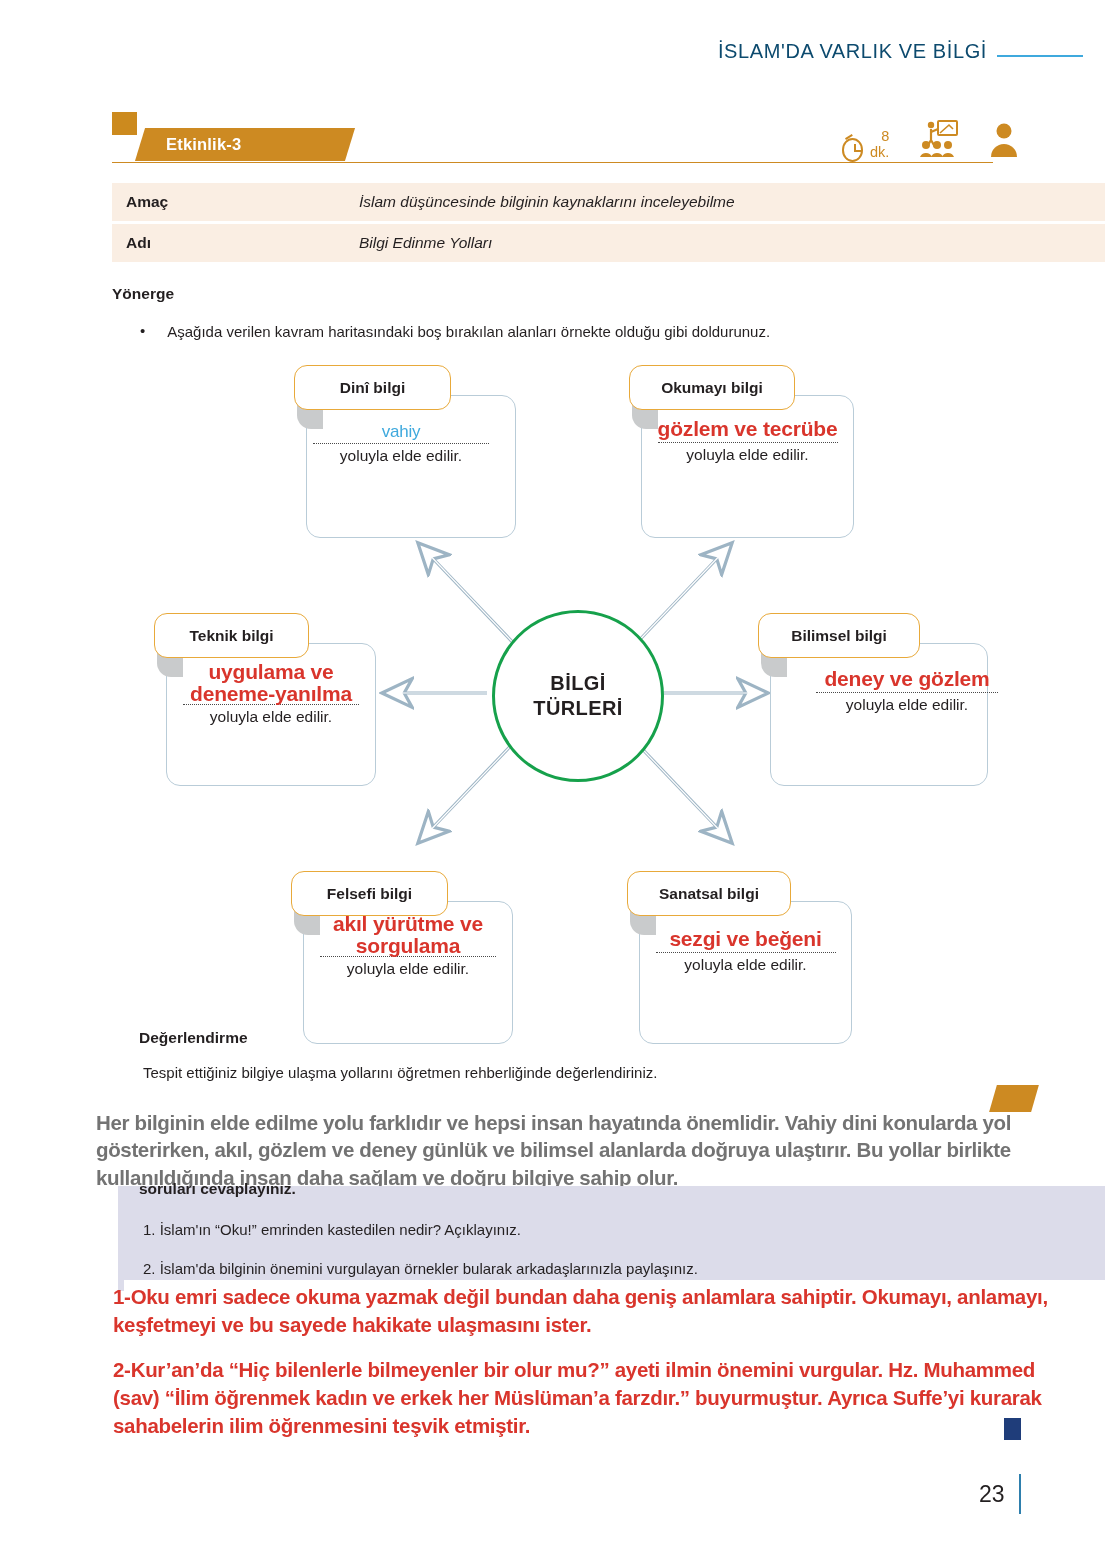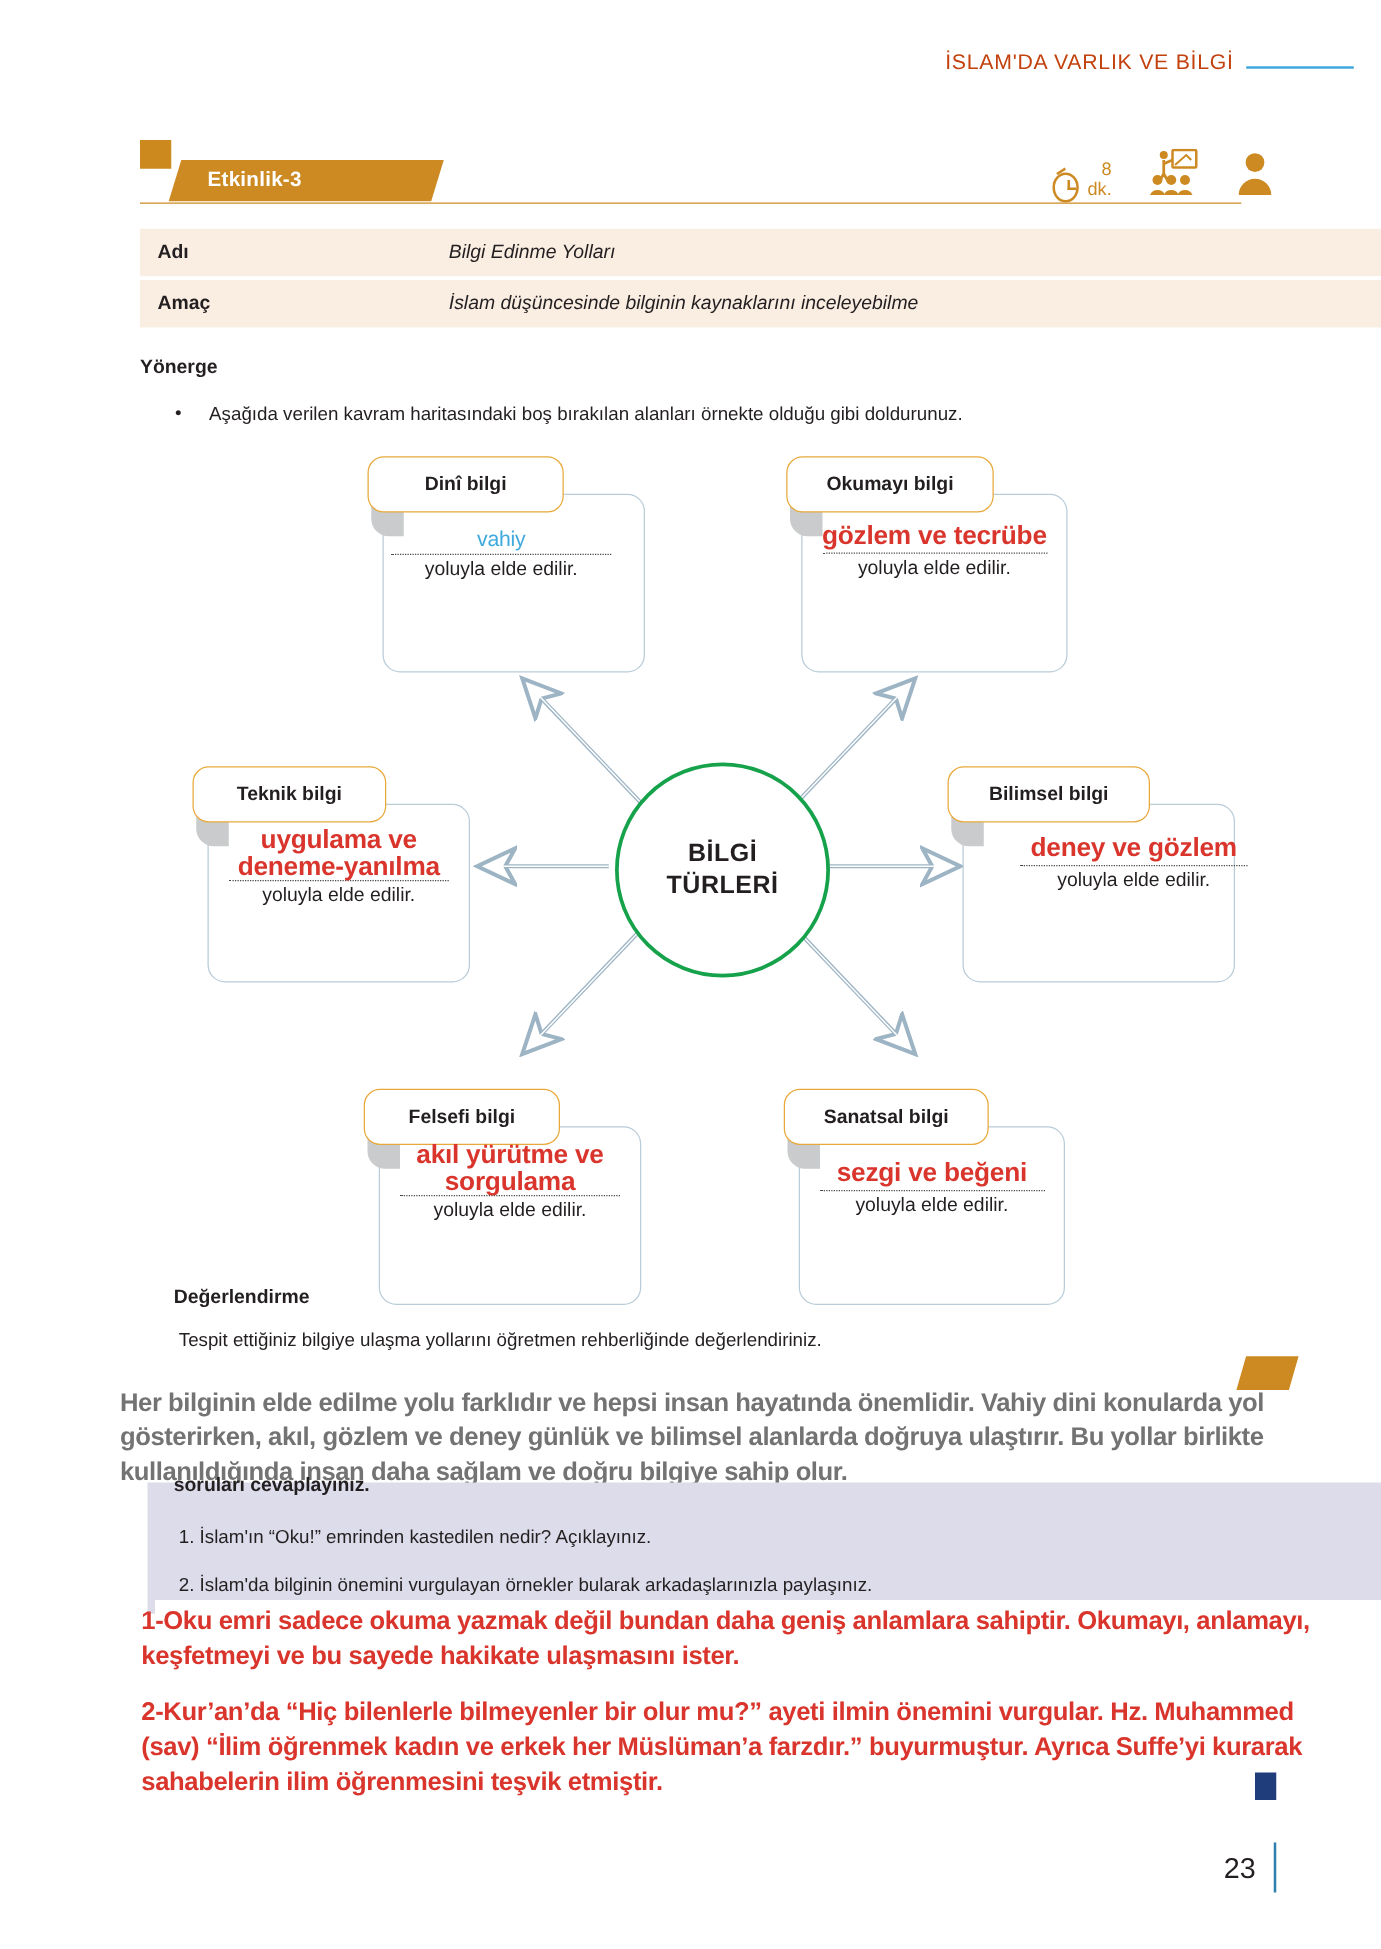--- a/index.html
+++ b/index.html
@@ -19,23 +19,23 @@
   
   .page-header {
     position: absolute;
     top: 40px;
     right: 22px;
     display: flex;
     align-items: center;
     gap: 10px;
   }
   .page-header .htext {
-    font-size: 17px;
+    font-size: 20px;
     letter-spacing: 0.6px;
-    color: #c2410c;
+    color: #0c4a6e;
     white-space: nowrap;
   }
   .page-header .hrule {
     width: 86px;
     height: 2px;
     background: #3fa9dd;
     margin-bottom: -8px;
   }
 
   
@@ -449,26 +449,26 @@
       <svg width="30" height="38" viewBox="0 0 30 38">
         <circle cx="15" cy="11" r="7.5" fill="#cd8a22"></circle>
         <path d="M2 37 a13 13 0 0 1 26 0 z" fill="#cd8a22"></path>
       </svg>
     </span>
   </div>
 </div>
 
 <div class="info-table">
   <div class="info-row">
+    <div class="c-label">Amaç</div>
+    <div class="c-value">İslam düşüncesinde bilginin kaynaklarını inceleyebilme</div>
+  </div>
+  <div class="info-row">
     <div class="c-label">Adı</div>
     <div class="c-value">Bilgi Edinme Yolları</div>
-  </div>
-  <div class="info-row">
-    <div class="c-label">Amaç</div>
-    <div class="c-value">İslam düşüncesinde bilginin kaynaklarını inceleyebilme</div>
   </div>
 </div>
 
 <div class="yonerge-title">Yönerge</div>
 <div class="yonerge-bullet">
   <span class="dot">•</span>
   <span>Aşağıda verilen kavram haritasındaki boş bırakılan alanları örnekte olduğu gibi doldurunuz.</span>
 </div>
 
 <div class="map">

